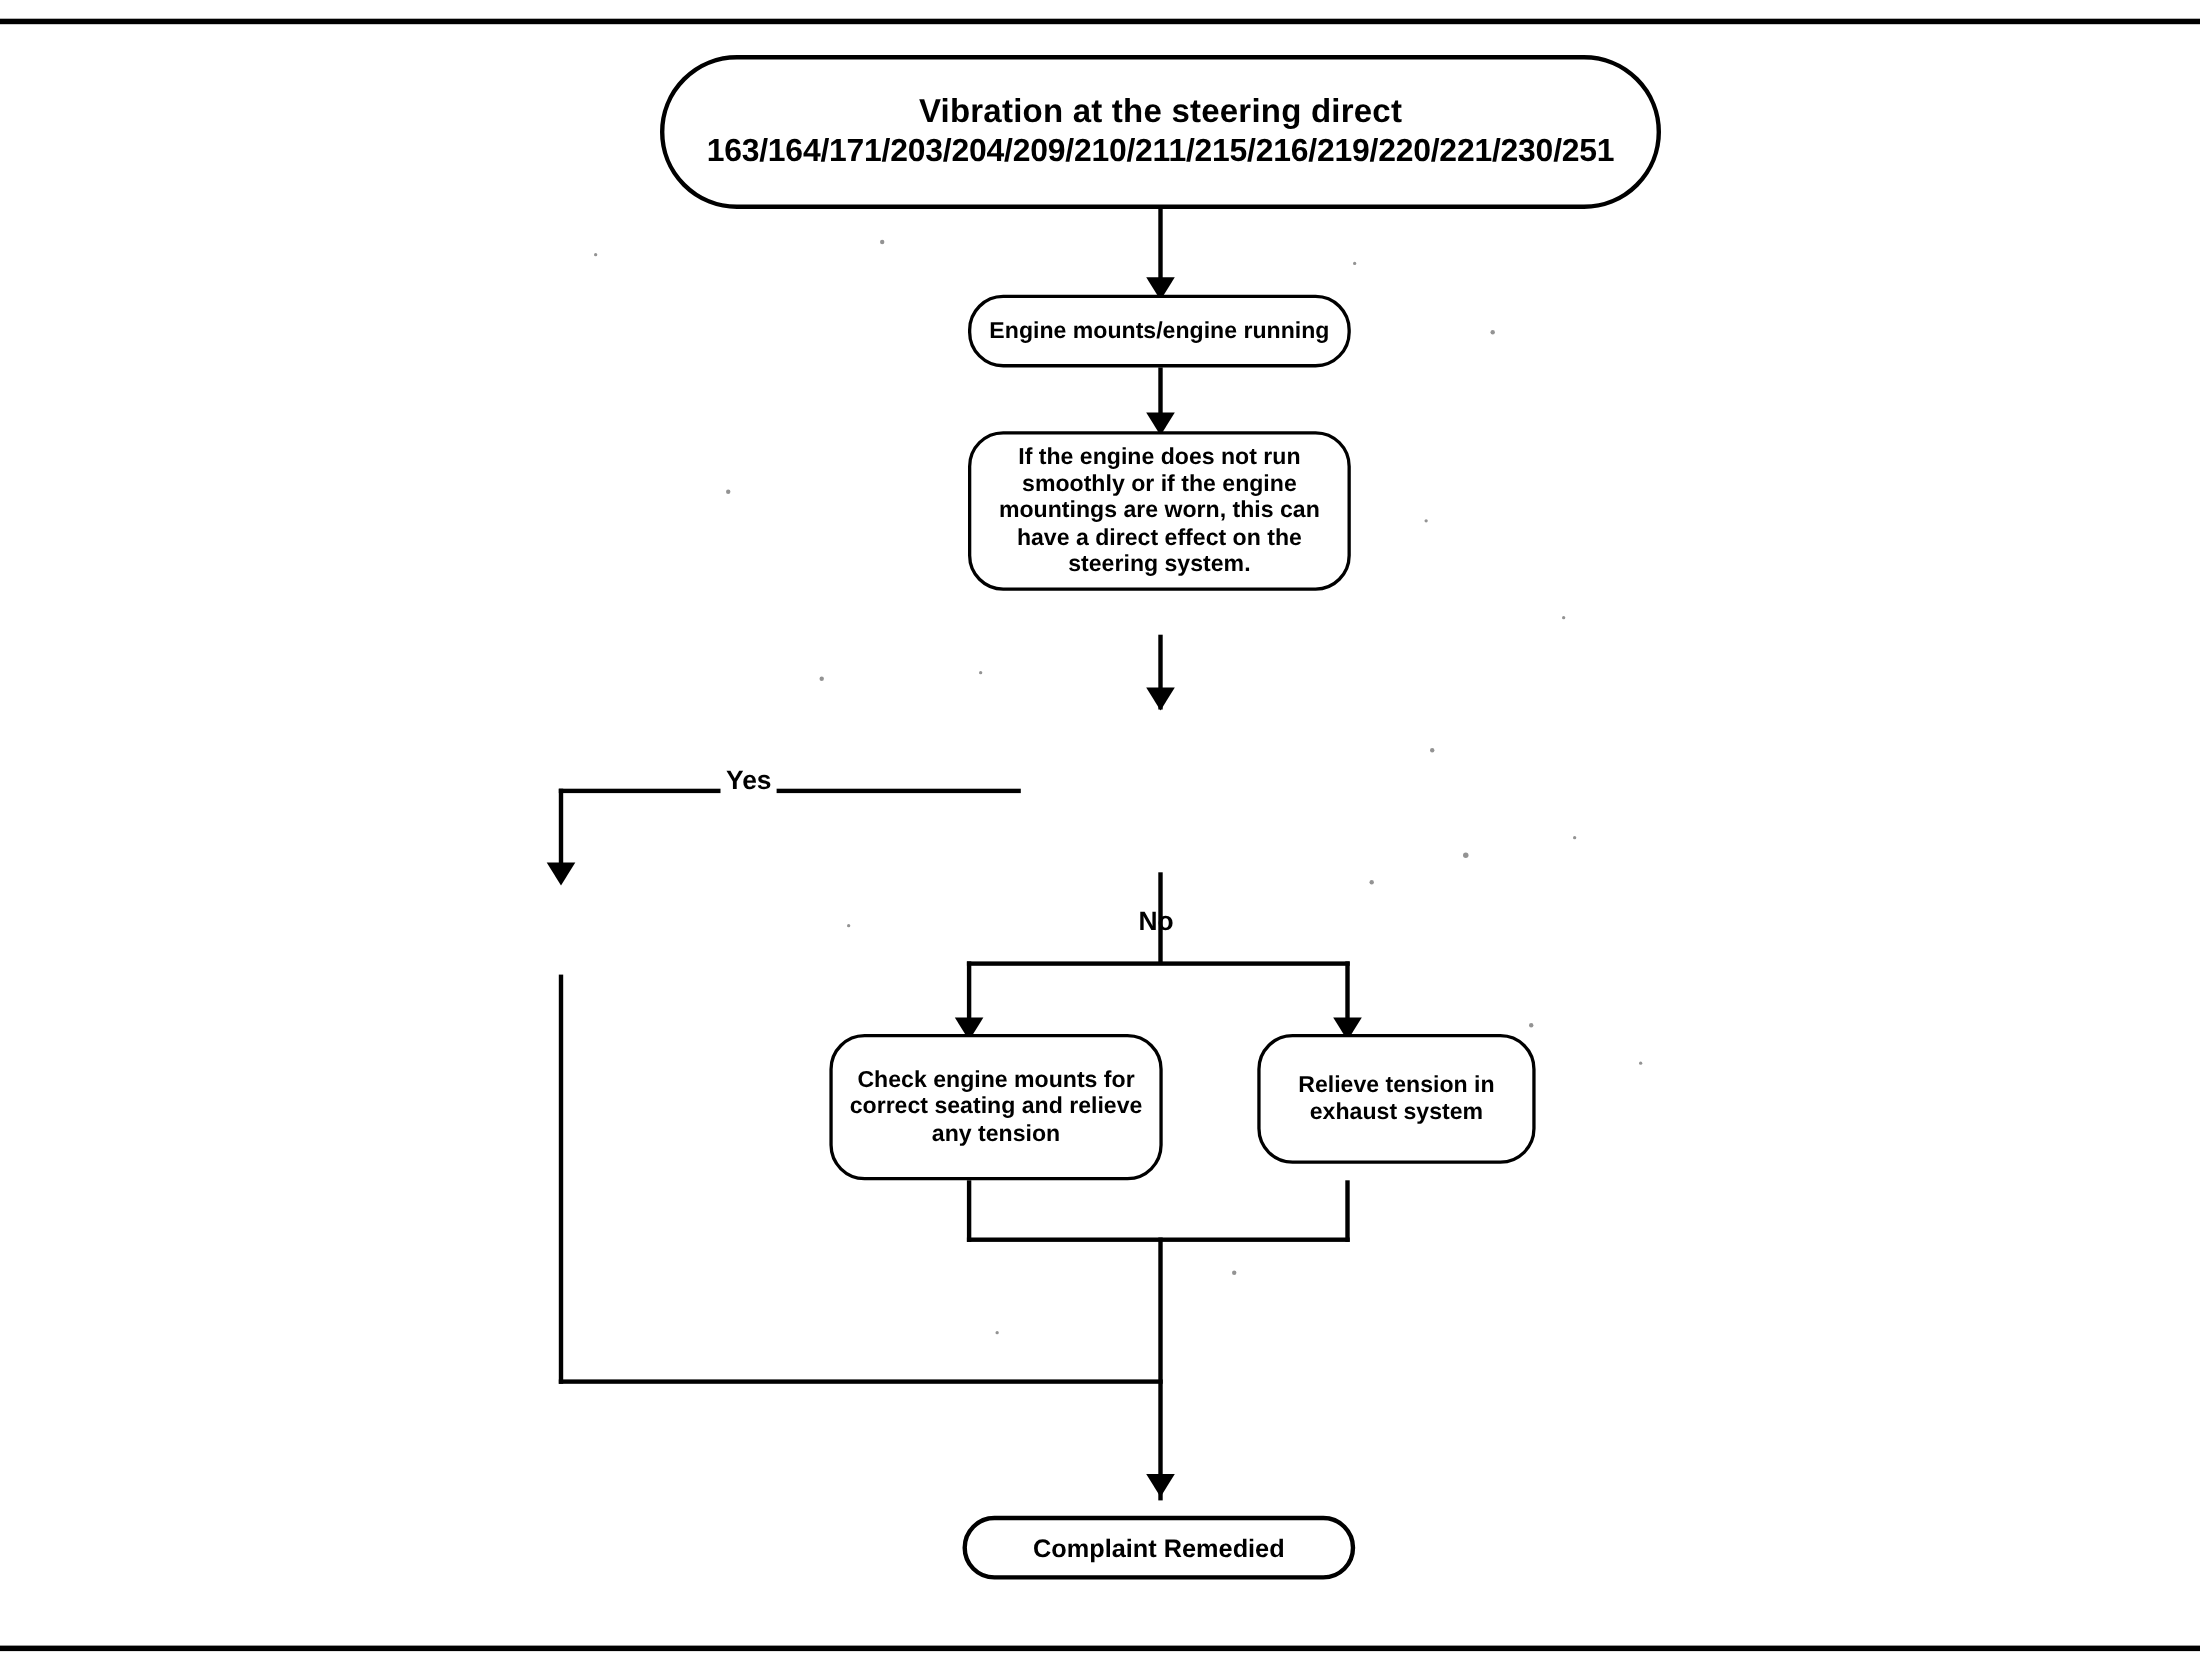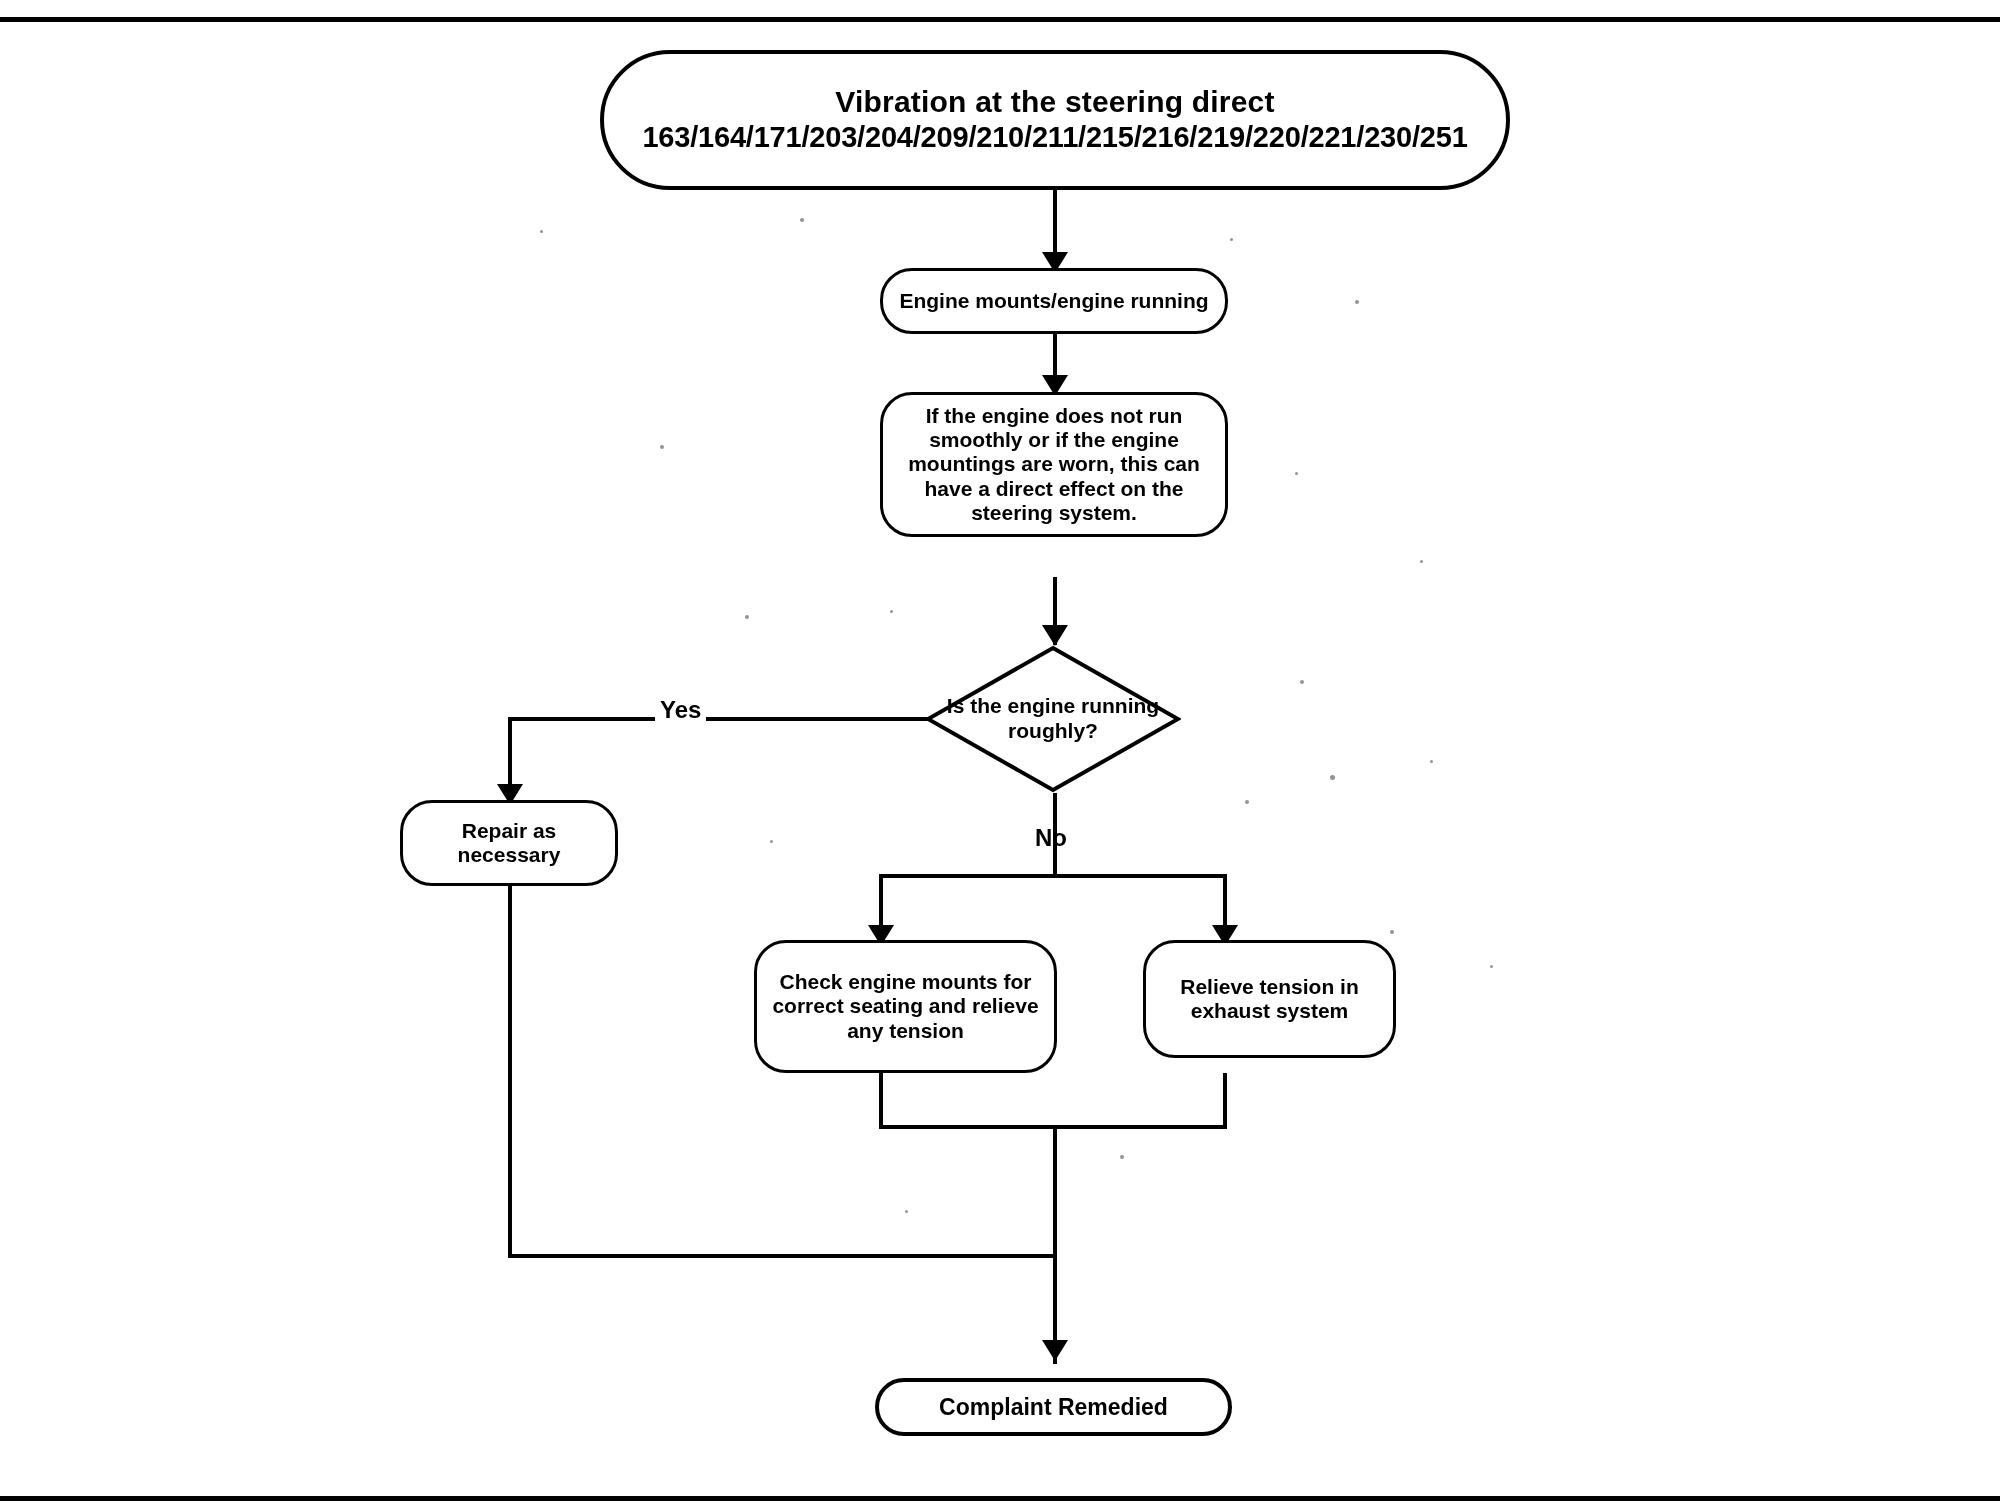--- a/index.html
+++ b/index.html
@@ -184,35 +184,26 @@
   <div class="ln ln-v" style="left:1053px; top:334px; height:58px;"></div>
   <div class="arrow-down" style="left:1042px; top:375px;"></div>
 
   <div class="node note" style="left:880px; top:392px; width:348px; height:145px;">
     <span>If the engine does not run smoothly or if the engine mountings are worn, this can have a direct effect on the steering system.</span>
   </div>
 
   <div class="ln ln-v" style="left:1053px; top:577px; height:68px;"></div>
   <div class="arrow-down" style="left:1042px; top:625px;"></div>
 
-  <div class="decision-wrap" style="left:925px; top:645px; width:256px; height:148px;">
-    <svg class="decision-svg" width="256" height="148" viewBox="0 0 256 148">
-      <polygon points="128,3 253,74 128,145 3,74" fill="#ffffff" stroke="#000000" stroke-width="4"></polygon>
-    </svg>
-    <div class="decision-text">Is the engine running roughly?</div>
-  </div>
 
   <div class="ln ln-h" style="left:508px; top:717px; width:420px;"></div>
   <div class="edge-label" style="left:655px; top:698px;">Yes</div>
   <div class="ln ln-v" style="left:508px; top:717px; height:82px;"></div>
   <div class="arrow-down" style="left:497px; top:784px;"></div>
 
-  <div class="node process" style="left:400px; top:800px; width:218px; height:86px;">
-    <span>Repair as necessary</span>
-  </div>
 
   <div class="ln ln-v" style="left:508px; top:886px; height:372px;"></div>
   <div class="ln ln-h" style="left:508px; top:1254px; width:549px;"></div>
 
   <div class="edge-label" style="left:1030px; top:826px;">No</div>
   <div class="ln ln-v" style="left:1053px; top:793px; height:83px;"></div>
 
   <div class="ln ln-h" style="left:879px; top:874px; width:348px;"></div>
   <div class="ln ln-v" style="left:879px; top:874px; height:66px;"></div>
   <div class="arrow-down" style="left:868px; top:925px;"></div>

